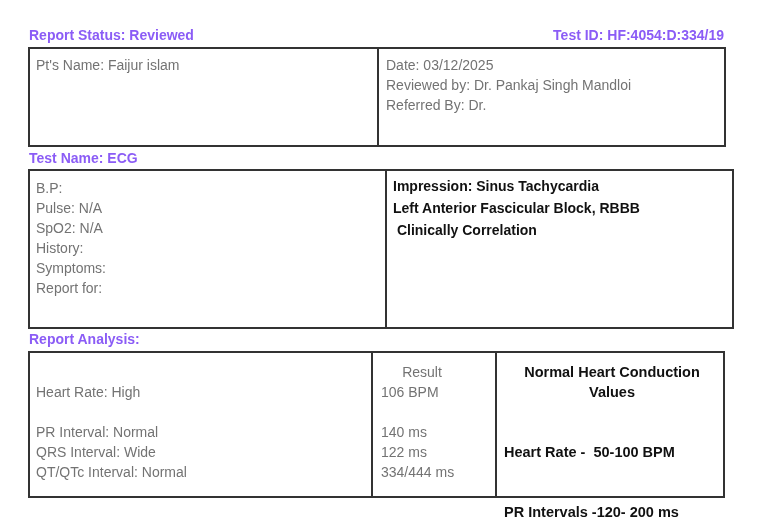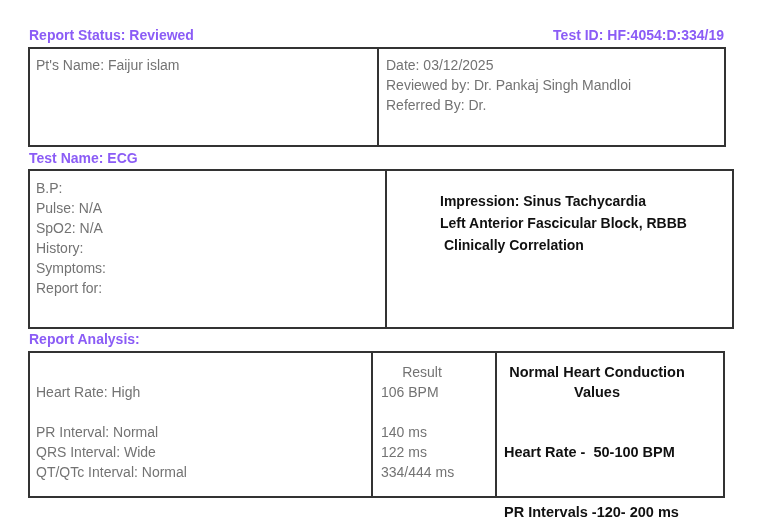--- a/index.html
+++ b/index.html
@@ -35,21 +35,21 @@
 <div class="box" style="left:28px; top:169px; width:706px; height:160px;"></div>
 <div class="vline" style="left:385px; top:169px; height:160px;"></div>
 <div class="lines" style="left:36px; top:178px;">
   <div>B.P:</div>
   <div>Pulse: N/A</div>
   <div>SpO2: N/A</div>
   <div>History:</div>
   <div>Symptoms:</div>
   <div>Report for:</div>
 </div>
-<div class="lines bold" style="left:393px; top:190px; line-height:22px;margin-left:47px;">
+<div class="lines bold" style="left:393px; top:175px; line-height:22px;">
   <div style="height:22px;">Impression: Sinus Tachycardia</div>
   <div style="height:22px;">Left Anterior Fascicular Block, RBBB</div>
   <div style="height:22px; white-space:pre;"> Clinically Correlation</div>
 </div>
 
 <div class="abs hdr" style="left:29px; top:331px;">Report Analysis:</div>
 
 <div class="box" style="left:28px; top:351px; width:697px; height:147px;"></div>
 <div class="vline" style="left:371px; top:351px; height:147px;"></div>
 <div class="vline" style="left:495px; top:351px; height:147px;"></div>
@@ -62,21 +62,21 @@
 </div>
 
 <div class="lines" style="left:373px; width:98px; top:362px; text-align:center;">Result</div>
 <div class="lines" style="left:381px; top:382px;">106 BPM</div>
 <div class="lines" style="left:381px; top:422px;">
   <div>140 ms</div>
   <div>122 ms</div>
   <div>334/444 ms</div>
 </div>
 
-<div class="lines bold" style="left:482px; width:230px; top:362px; text-align:center; font-size:14.5px;">
+<div class="lines bold" style="left:497px; width:230px; top:362px; text-align:center; font-size:14.5px;">
   <div>Normal Heart Conduction</div>
   <div>Values</div>
 </div>
 <div class="lines bold" style="left:504px; top:402px; font-size:14.5px; white-space:pre;">
   <div style="white-space:pre;">Heart Rate -  50-100 BPM</div>
   <div style="white-space:pre;">PR Intervals -120- 200 ms</div>
   
   
 </div>
 

